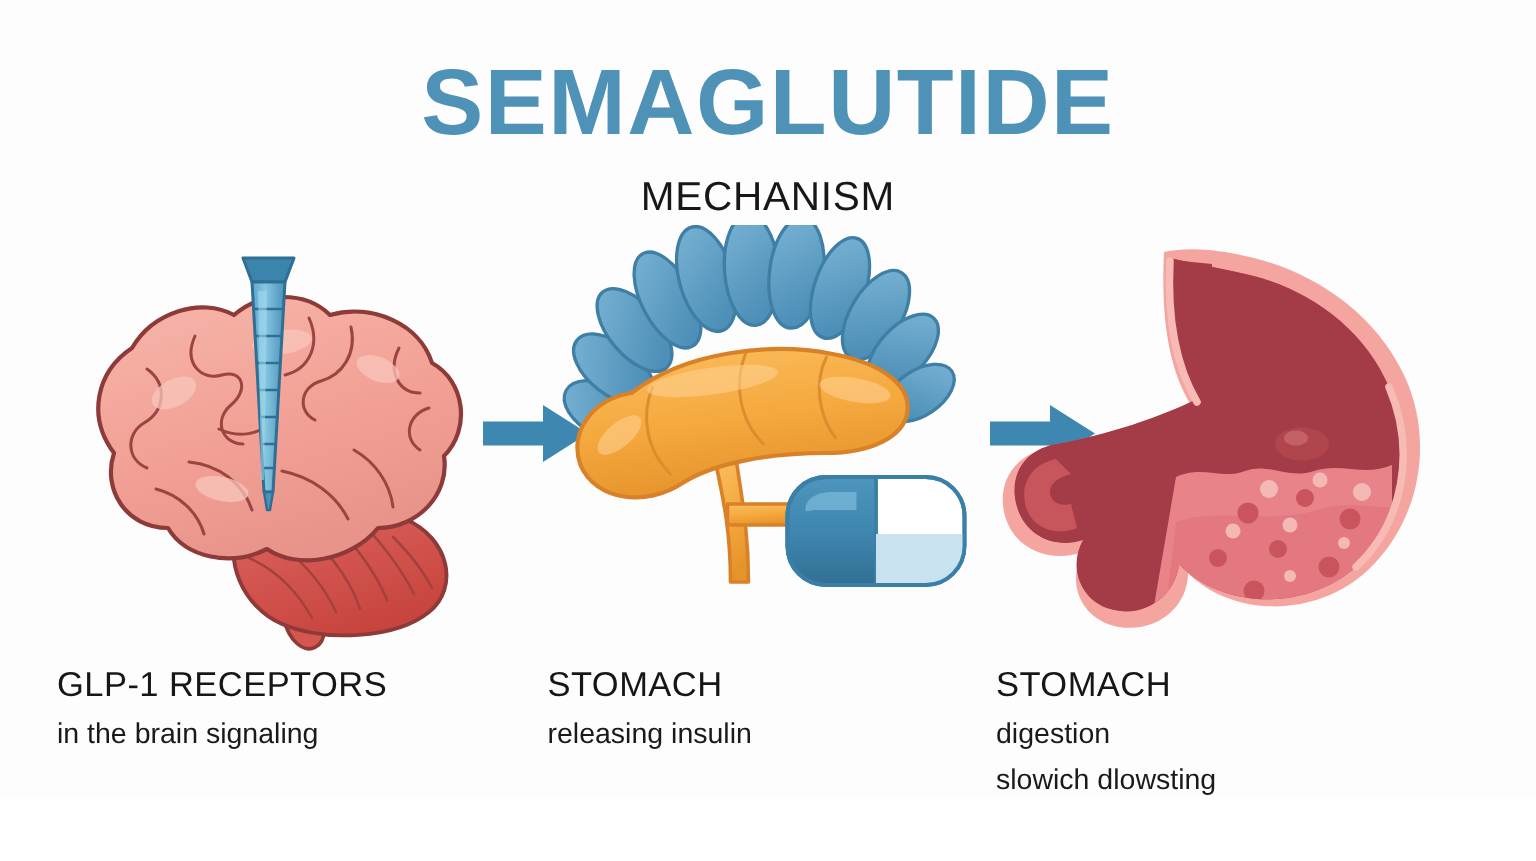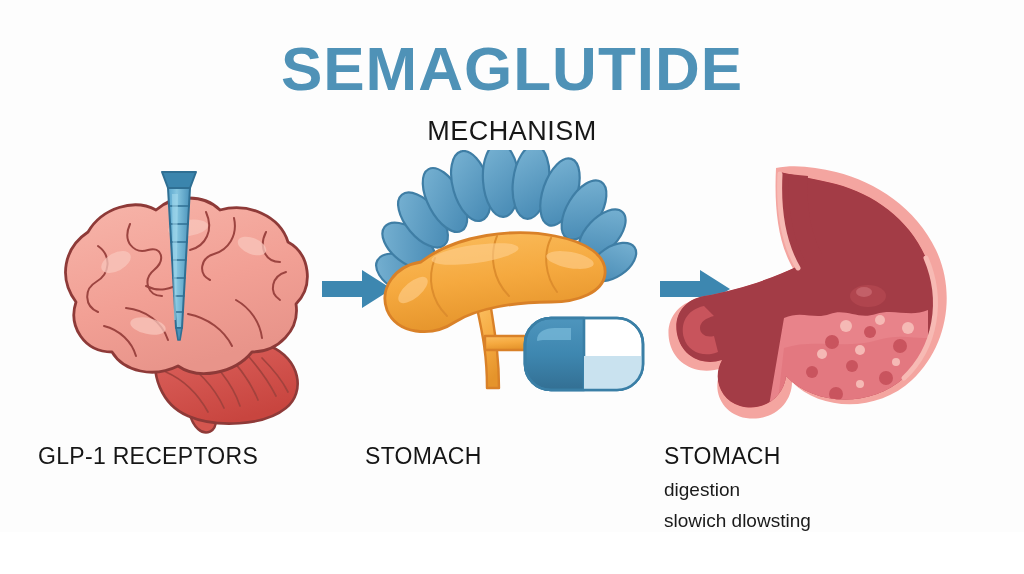--- a/index.html
+++ b/index.html
@@ -180,20 +180,21 @@
             <line x1="136" y1="146" x2="146" y2="146"></line>
             <line x1="137" y1="162" x2="145" y2="162"></line>
           </g>
           <path d="M138 178 L144 178 L142 190 L140 190 Z" fill="#4a92ba" stroke="#2f6f93" stroke-width="1.6" stroke-linejoin="round"></path>
           <path d="M134 44 L140 44 L138 170 L136 170 Z" fill="#a8dcef" opacity="0.55"></path>
         </g>
       </svg>
     </div>
     <div class="caption">
       <div class="caption-title">GLP-1 RECEPTORS</div>
+      <div class="caption-sub">in the brain signaling</div>
     </div>
   </div>
 
   <div class="arrow" id="arrow-1">
     <svg width="72" height="42" viewBox="0 0 72 42" xmlns="http://www.w3.org/2000/svg">
       <path d="M0 13 L40 13 L40 2 L70 21 L40 40 L40 29 L0 29 Z" fill="#3d87b0"></path>
     </svg>
   </div>
 
   <div class="panel" id="panel-pancreas">
@@ -254,20 +255,21 @@
           <rect x="160" y="168" width="118" height="72" rx="26" ry="26" fill="#ffffff" stroke="#3a7fa6" stroke-width="2.6"></rect>
           <path d="M186 168 L219 168 L219 240 L186 240 C171 240 160 229 160 214 L160 194 C160 179 171 168 186 168 Z" fill="url(#capBlue)" stroke="#3a7fa6" stroke-width="2.6" stroke-linejoin="round"></path>
           <path d="M219 206 L278 206 L278 214 C278 229 267 240 252 240 L219 240 Z" fill="#c9e2ef"></path>
           <rect x="160" y="168" width="118" height="72" rx="26" ry="26" fill="none" stroke="#3a7fa6" stroke-width="2.6"></rect>
           <path d="M172 190 C172 182 180 178 190 178 L206 178 L206 190 L178 190 C174 190 172 192 172 190 Z" fill="#7cbcdb" opacity="0.7"></path>
         </g>
       </svg>
     </div>
     <div class="caption">
       <div class="caption-title">STOMACH</div>
+      <div class="caption-sub">releasing insulin</div>
     </div>
   </div>
 
   <div class="arrow" id="arrow-2">
     <svg width="72" height="42" viewBox="0 0 72 42" xmlns="http://www.w3.org/2000/svg">
       <path d="M0 13 L40 13 L40 2 L70 21 L40 40 L40 29 L0 29 Z" fill="#3d87b0"></path>
     </svg>
   </div>
 
   <div class="panel" id="panel-stomach">

